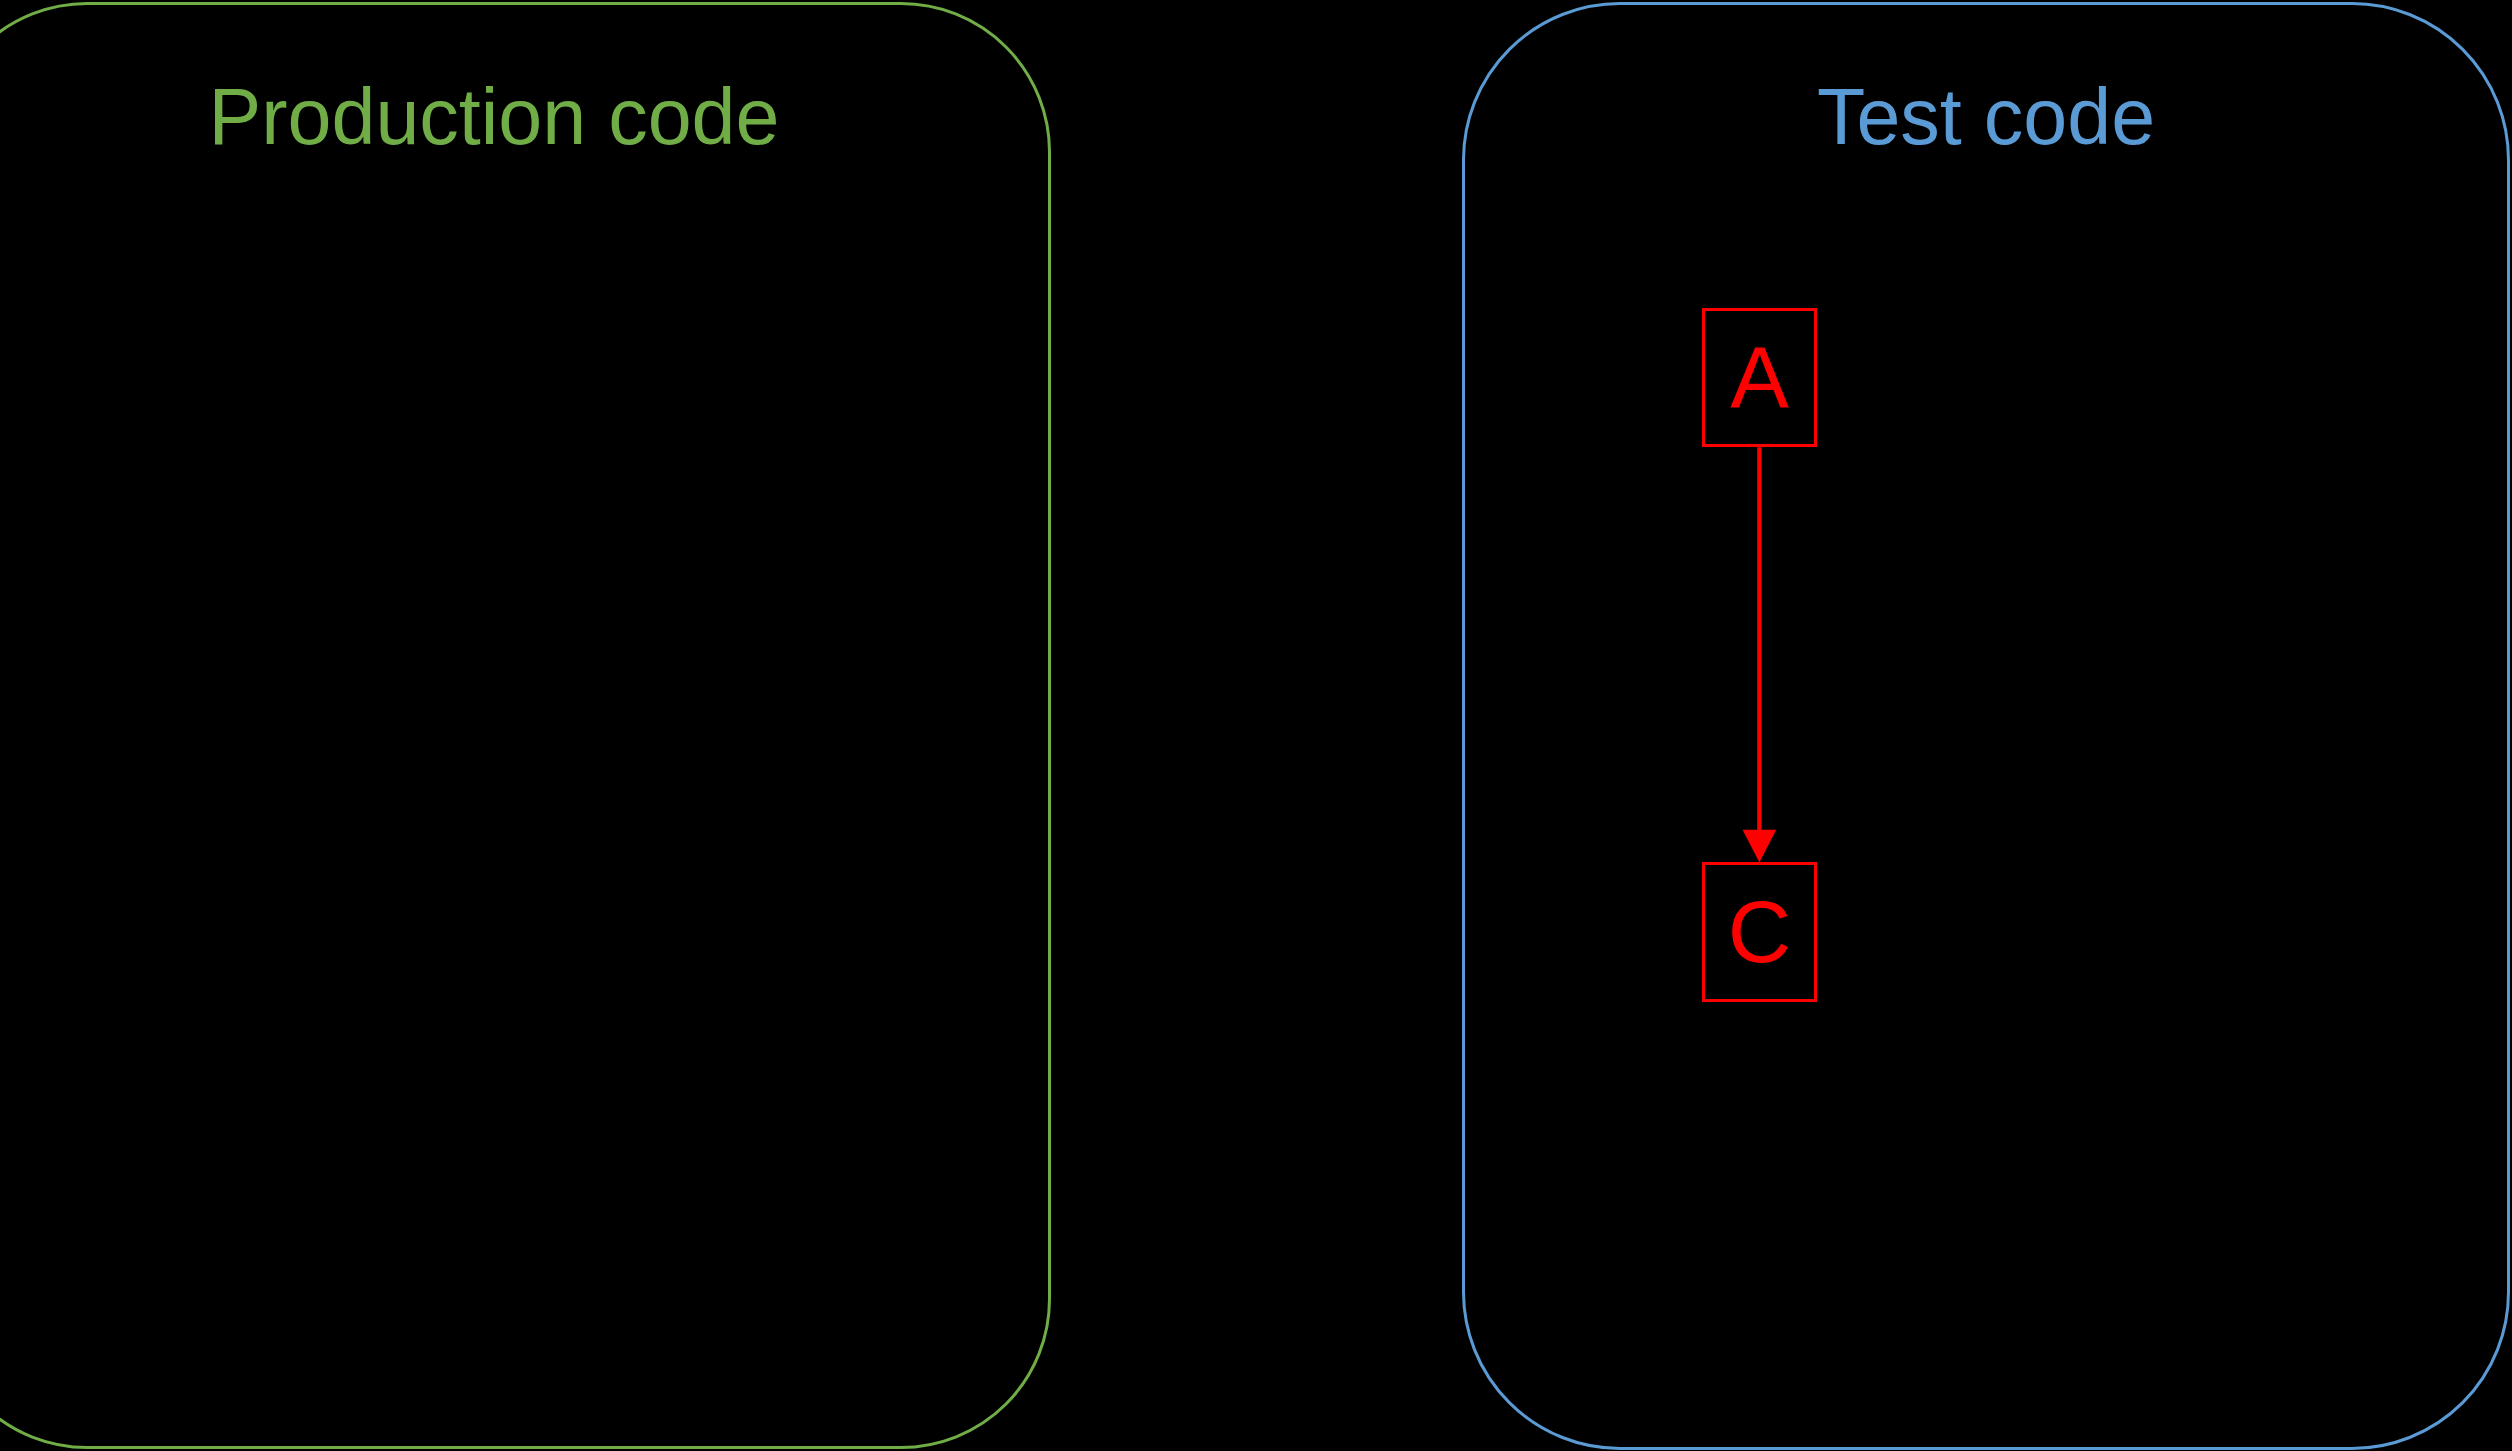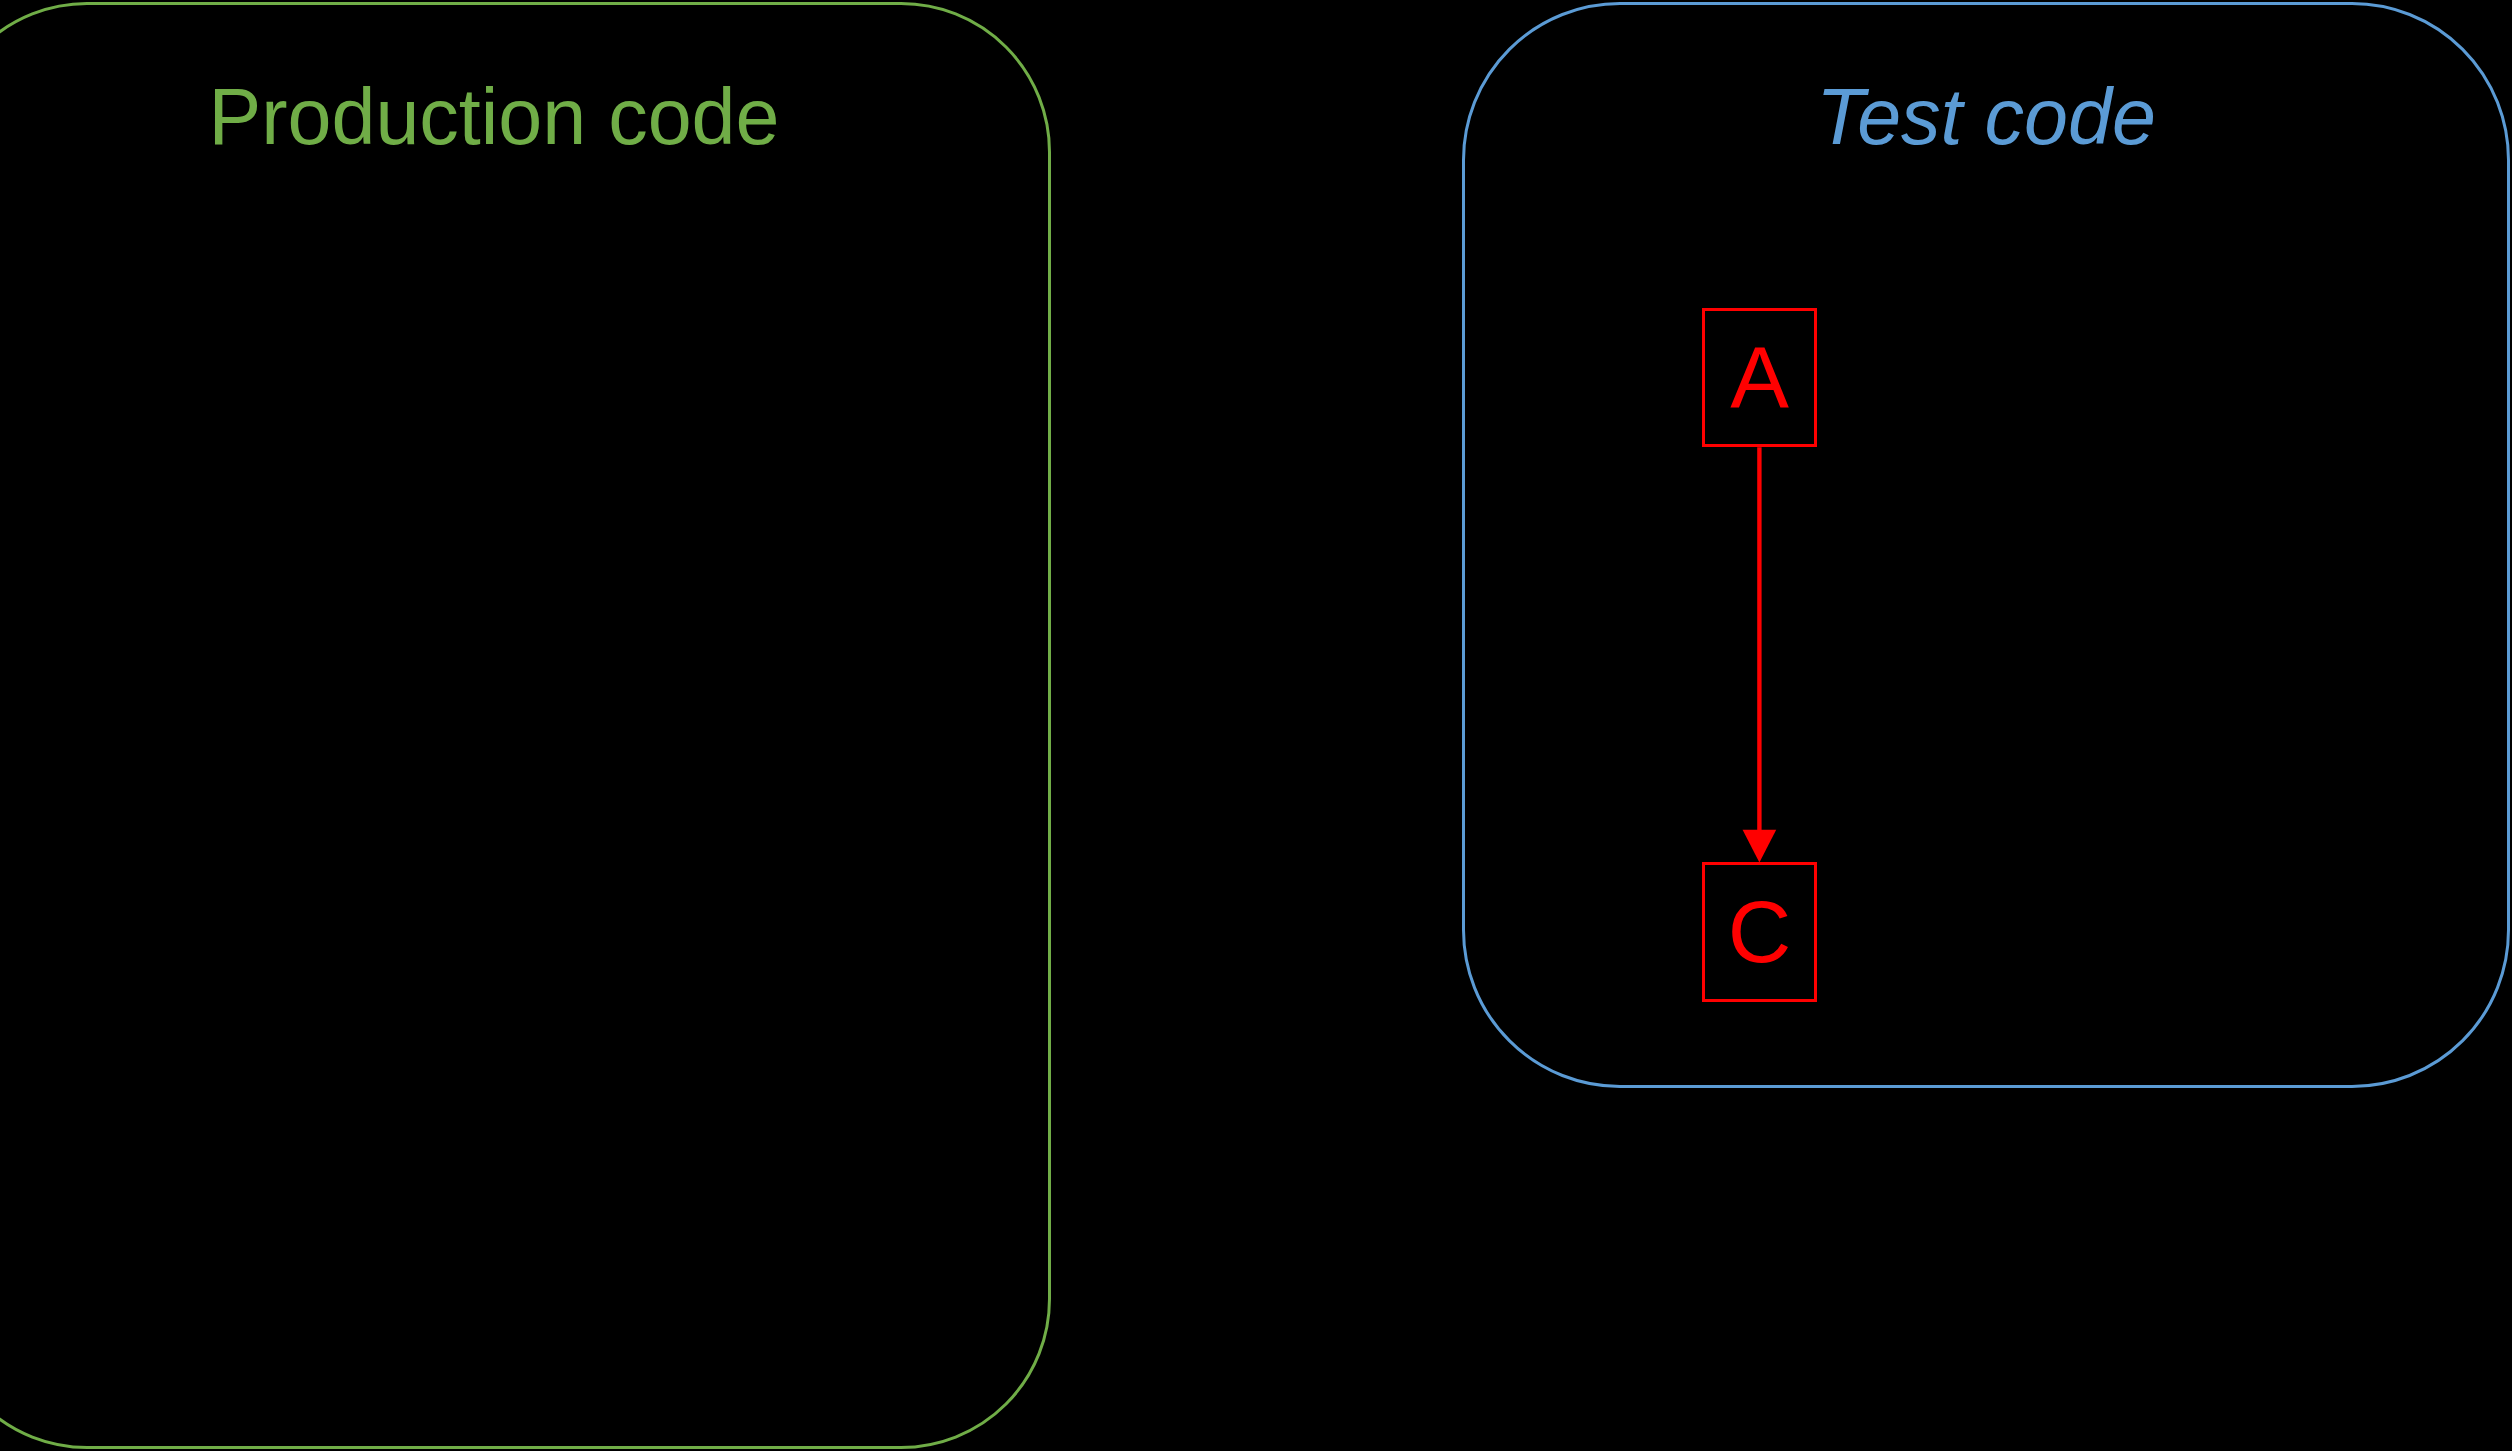--- a/index.html
+++ b/index.html
@@ -46,24 +46,23 @@
     top: 72px;
     font-size: 79px;
     color: #70AD47;
   }
 
   
   #panel-test {
     left: 1462px;
     top: 1.5px;
     width: 1048px;
-    height: 1086px;
+    height: 1448px;
     border: 3.7px solid #5B9BD5;
     border-radius: 158px;
-    font-style: italic;
   }
   #panel-test .panel-title {
     top: 72px;
     font-size: 79px;
     color: #5B9BD5;
   }
 
   
   .node-box {
     position: absolute;

